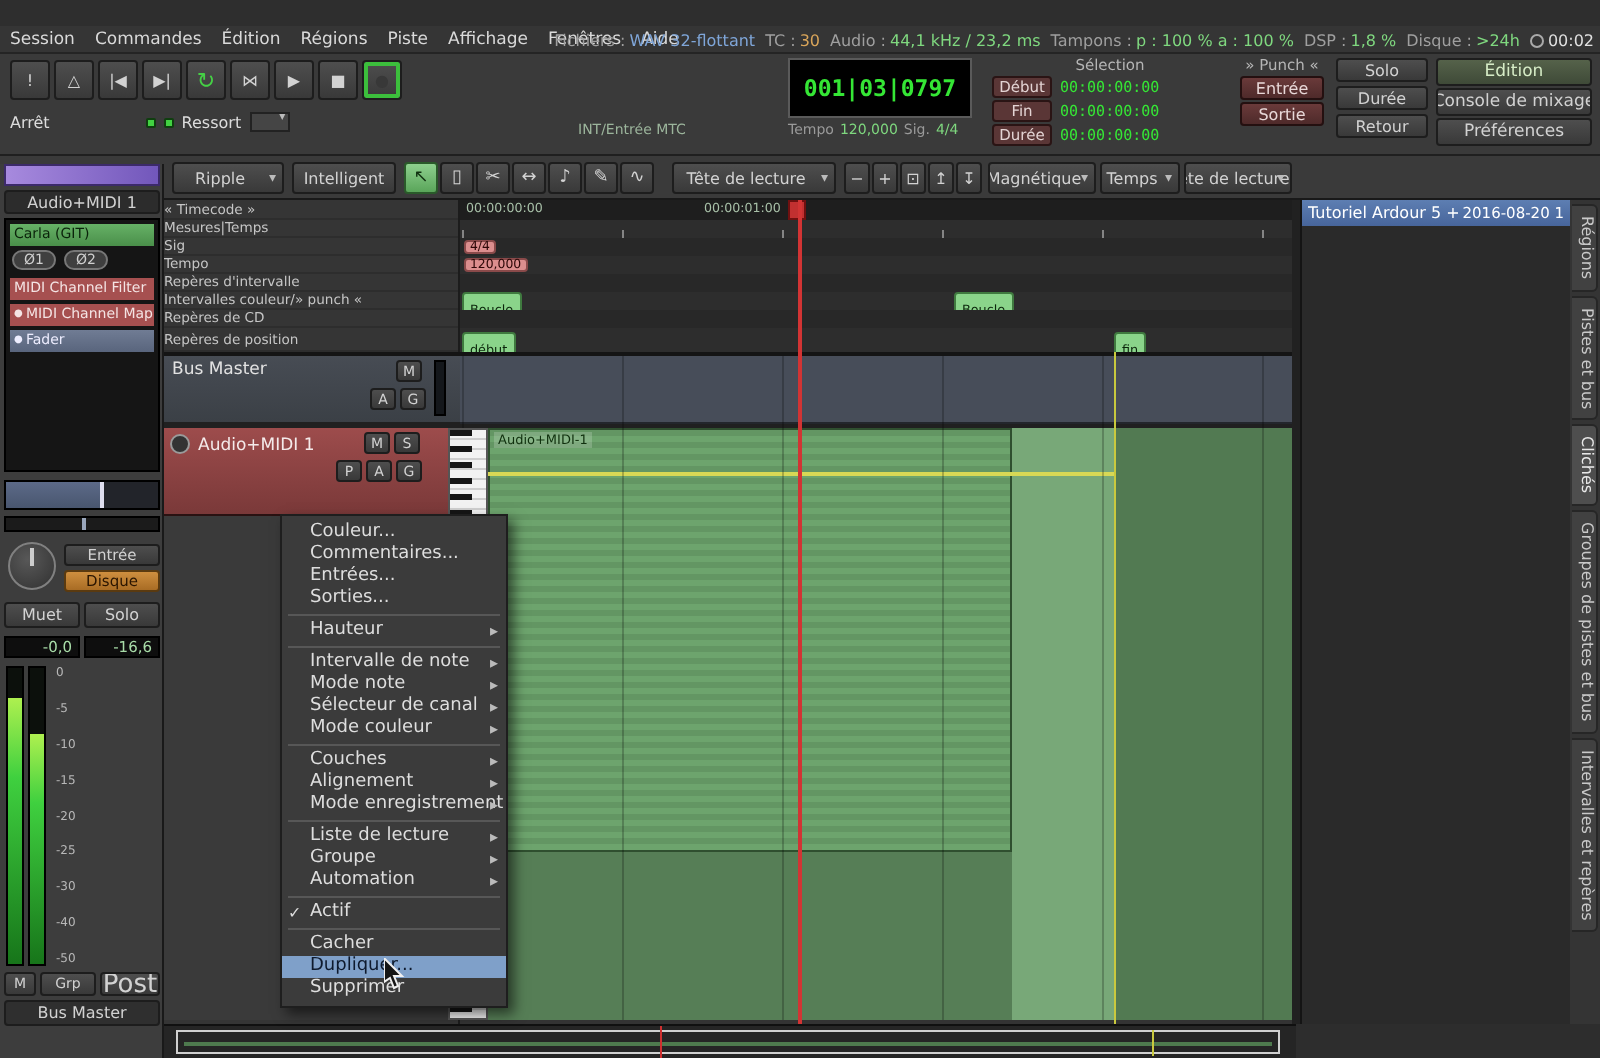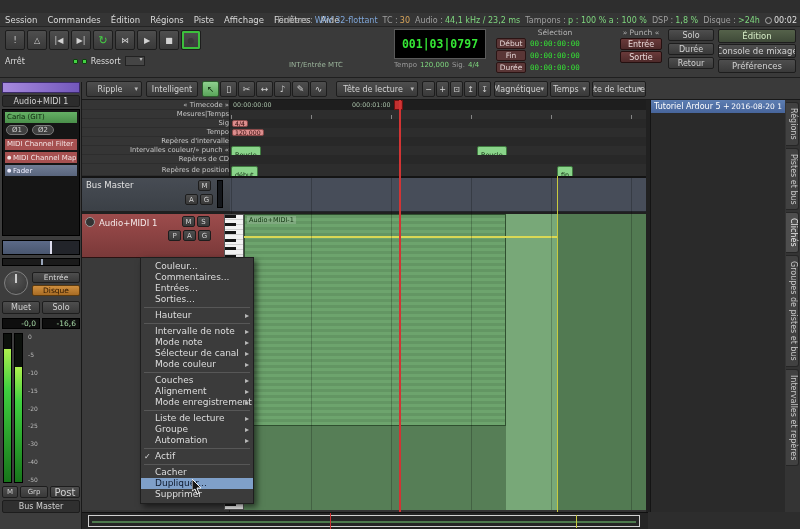--- a/index.html
+++ b/index.html
@@ -50,21 +50,21 @@
 .mixer{left:0;top:82px;width:82px;height:447px;background:#3d3d3d;border-right:1px solid #191919}
 .procrow{position:absolute;left:2px;width:72px;height:11px;font-size:7px;line-height:11px;padding-left:2px;overflow:hidden;white-space:nowrap}
 .pdot::before{content:"● ";font-size:5px;vertical-align:1px}
 .pill{position:absolute;height:10px;background:#3f3f3f;border:1px solid #777;border-radius:5px;font-size:7px;color:#d0d0d0;display:flex;align-items:center;justify-content:center;width:22px}
 .mbar{width:9px;height:150px;background:#0c100c;border:1px solid #000;position:relative}
 .mbar::after{content:"";position:absolute;bottom:0;left:0;right:0;background:linear-gradient(to top,#17751a,#3fd03f 70%,#aef04f)}
 .mbar.l::after{height:90%}.mbar.r::after{height:78%}
 .peak{background:#0e0e0e;border:1px solid #000;color:#a8dca8;font-size:7.5px;display:flex;align-items:center;justify-content:flex-end;padding-right:3px}
 
 .hdrcol{left:82px;top:100px;width:148px;height:412px;background:#353535;border-right:1px solid #1c1c1c}
-.rlabel{text-align:right;padding-right:0;font-size:6.8px;color:#c6c6c6;overflow:hidden;white-space:nowrap;border-bottom:1px solid rgba(0,0,0,.15)}
+.rlabel{padding-right:16px;font-size:6.8px;color:#c6c6c6;overflow:hidden;white-space:nowrap;border-bottom:1px solid rgba(0,0,0,.15)}
 .thbtn{position:absolute;width:13px;height:11px;font-size:7px}
 
 .canvas{left:230px;top:100px;width:416px;height:412px;background:#333;overflow:hidden}
 .tick{position:absolute;bottom:0;width:1px;height:4px;background:#858585}
 .badge{position:absolute;top:1px;height:7px;line-height:6px;font-size:6.2px;padding:0 2px;background:#dc8e8e;color:#2e0808;border-radius:2px;border:1px solid #8a4a4a}
 .gmark{position:absolute;top:1px;height:8px;line-height:7px;font-size:6.4px;padding:5px 3px;background:#8ad48a;color:#0b260b;border-radius:2px;border:1px solid #3f7a3f}
 .barline{position:absolute;top:78px;width:1px;height:332px;background:rgba(0,0,0,.22)}
 
 .menu-popup{left:140px;top:257px;width:114px;background:#3b3b3b;border:1px solid #1e1e1e;box-shadow:3px 3px 6px rgba(0,0,0,.55);padding:3px 0;z-index:50}
 .mi{height:11px;line-height:11px;font-size:9px;padding:0 14px;color:#dedede;position:relative;white-space:nowrap;overflow:hidden}
@@ -303,21 +303,21 @@
       <span>-10</span>
       <span>-15</span>
       <span>-20</span>
       <span>-25</span>
       <span>-30</span>
       <span>-40</span>
       <span>-50</span>
     </div>
     <div class="abs btn" style="left:2px;top:404px;width:16px;height:12px;font-size:7px">M</div>
     <div class="abs btn" style="left:20px;top:404px;width:28px;height:12px;font-size:7px">Grp</div>
-    <div class="abs btn" style="left:50px;top:404px;width:30px;height:12px;font-size:10px">Post</div>
+    <div class="abs btn" style="left:50px;top:404px;width:30px;height:12px;font-size:13px">Post</div>
     <div class="abs btn" style="left:2px;top:418px;width:78px;height:13px;font-size:8px;background:#2f2f2f">Bus Master</div>
     <div class="abs btn" style="left:2px;top:447px;width:78px;height:13px;font-size:8px;background:#2f2f2f">Commentaires</div>
   </div>
 
   <div class="abs hdrcol">
     <div class="rlabel" style="height:10px;line-height:10px">« Timecode »</div>
     <div class="rlabel" style="height:9px;line-height:9px">Mesures|Temps</div>
     <div class="rlabel" style="height:9px;line-height:9px">Sig</div>
     <div class="rlabel" style="height:9px;line-height:9px">Tempo</div>
     <div class="rlabel" style="height:9px;line-height:9px">Repères d'intervalle</div>

